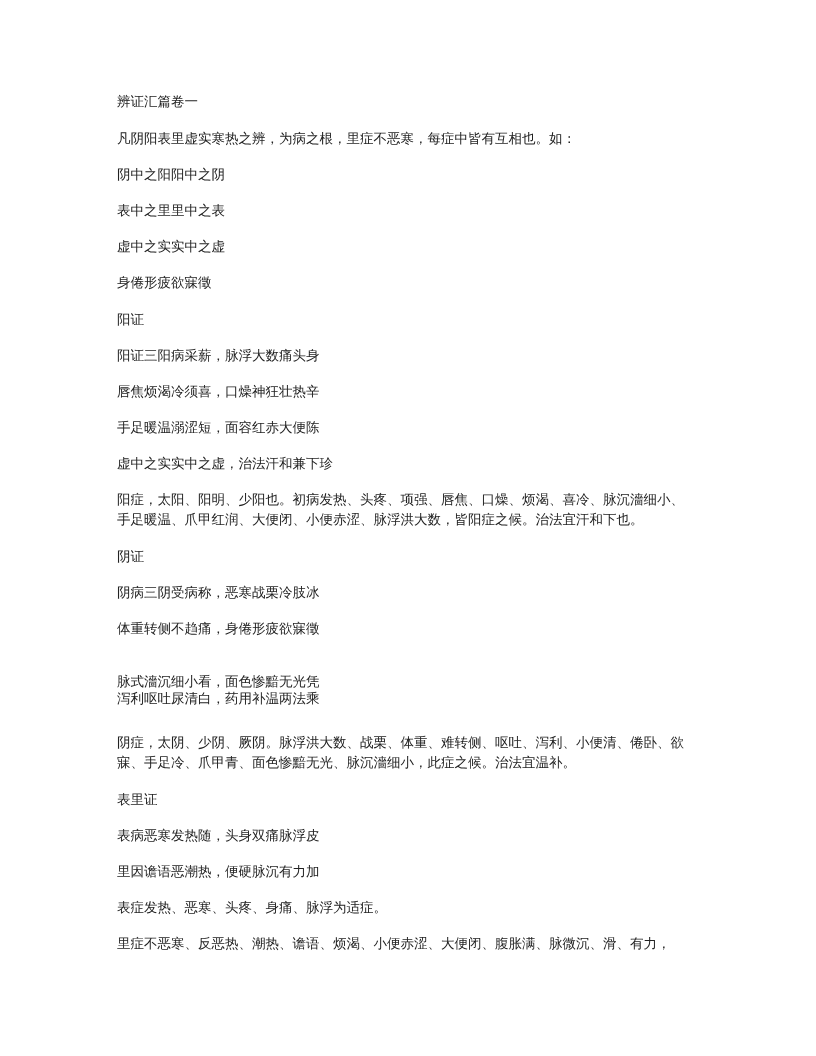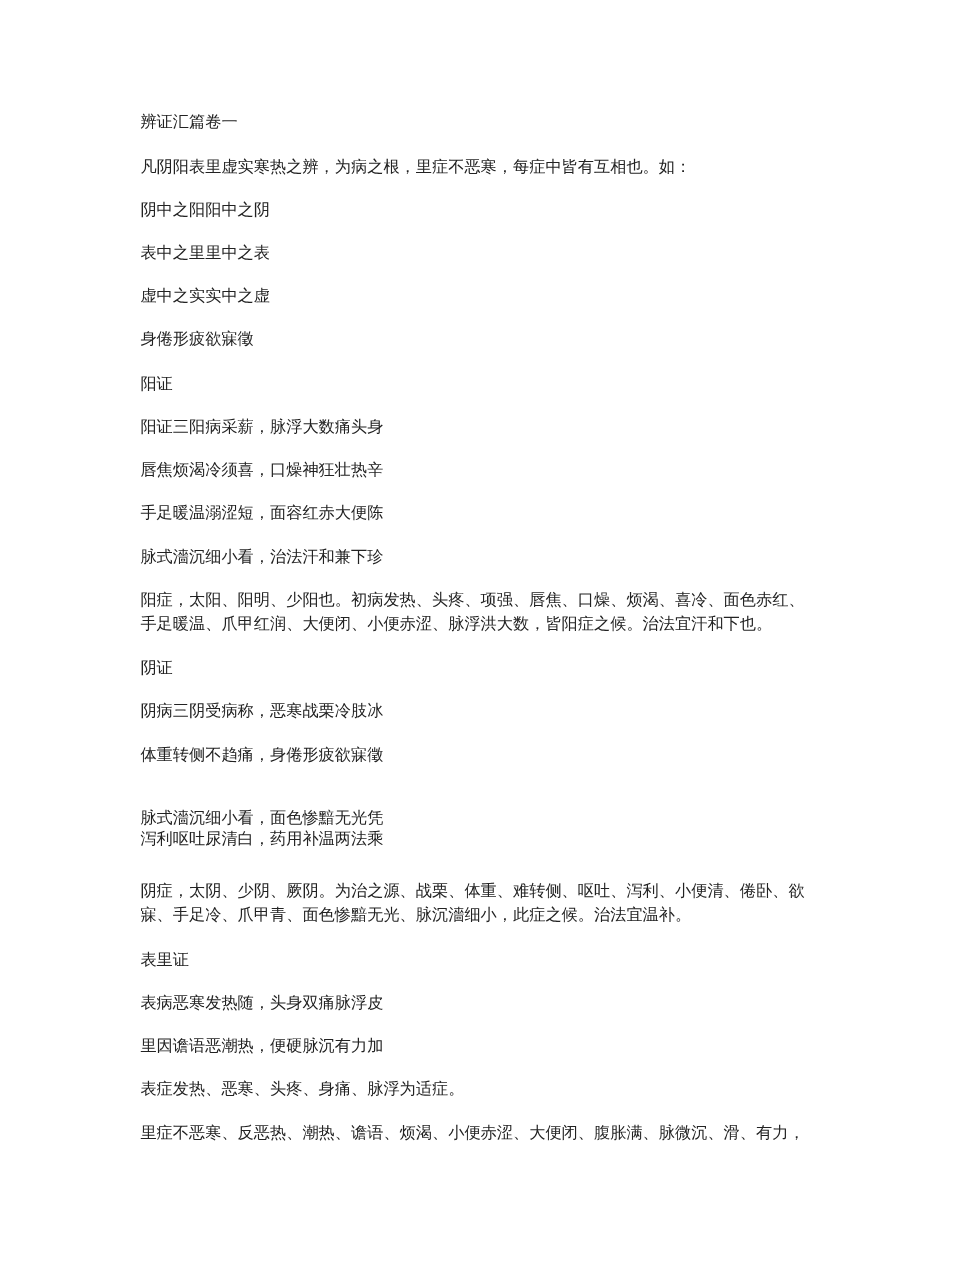--- a/index.html
+++ b/index.html
@@ -17,30 +17,30 @@
 
   <div class="line" style="top:73px">阴中之阳阳中之阴</div>
   <div class="line" style="top:109px">表中之里里中之表</div>
   <div class="line" style="top:145px">虚中之实实中之虚</div>
   <div class="line" style="top:181px">身倦形疲欲寐徵</div>
 
   <div class="line" style="top:218px">阳证</div>
   <div class="line" style="top:254px">阳证三阳病采薪，脉浮大数痛头身</div>
   <div class="line" style="top:290px">唇焦烦渴冷须喜，口燥神狂壮热辛</div>
   <div class="line" style="top:326px">手足暖温溺涩短，面容红赤大便陈</div>
-  <div class="line" style="top:362px">脉式濇沉细小看，治法汗和兼下珍</div>
-  <div class="line" style="top:398px">阳症，太阳、阳明、少阳也。初病发热、头疼、项强、唇焦、口燥、烦渴、喜冷、面色赤红、</div>
+  <div class="line" style="top:362px">虚中之实实中之虚，治法汗和兼下珍</div>
+  <div class="line" style="top:398px">阳症，太阳、阳明、少阳也。初病发热、头疼、项强、唇焦、口燥、烦渴、喜冷、脉沉濇细小、</div>
   <div class="line" style="top:418px">手足暖温、爪甲红润、大便闭、小便赤涩、脉浮洪大数，皆阳症之候。治法宜汗和下也。</div>
 
   <div class="line" style="top:455px">阴证</div>
   <div class="line" style="top:491px">阴病三阴受病称，恶寒战栗冷肢冰</div>
   <div class="line" style="top:527px">体重转侧不趋痛，身倦形疲欲寐徵</div>
   <div class="line" style="top:580px">脉式濇沉细小看，面色惨黯无光凭</div>
   <div class="line" style="top:597px">泻利呕吐尿清白，药用补温两法乘</div>
-  <div class="line" style="top:641px">阴症，太阴、少阴、厥阴。为治之源、战栗、体重、难转侧、呕吐、泻利、小便清、倦卧、欲</div>
+  <div class="line" style="top:641px">阴症，太阴、少阴、厥阴。脉浮洪大数、战栗、体重、难转侧、呕吐、泻利、小便清、倦卧、欲</div>
   <div class="line" style="top:661px">寐、手足冷、爪甲青、面色惨黯无光、脉沉濇细小，此症之候。治法宜温补。</div>
 
   <div class="line" style="top:698px">表里证</div>
   <div class="line" style="top:734px">表病恶寒发热随，头身双痛脉浮皮</div>
   <div class="line" style="top:770px">里因谵语恶潮热，便硬脉沉有力加</div>
   <div class="line" style="top:806px">表症发热、恶寒、头疼、身痛、脉浮为适症。</div>
   <div class="line" style="top:842px">里症不恶寒、反恶热、潮热、谵语、烦渴、小便赤涩、大便闭、腹胀满、脉微沉、滑、有力，</div>
 </div>
 
 </body></html>

